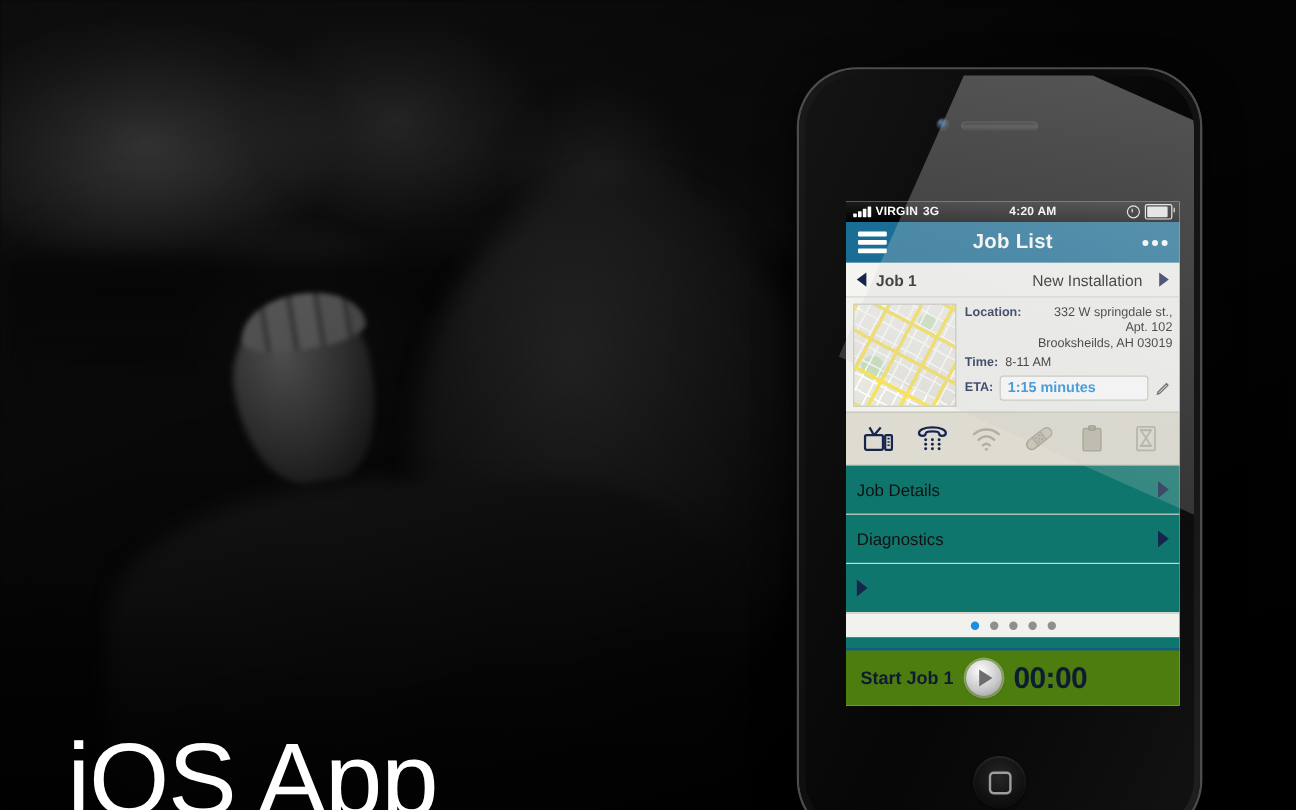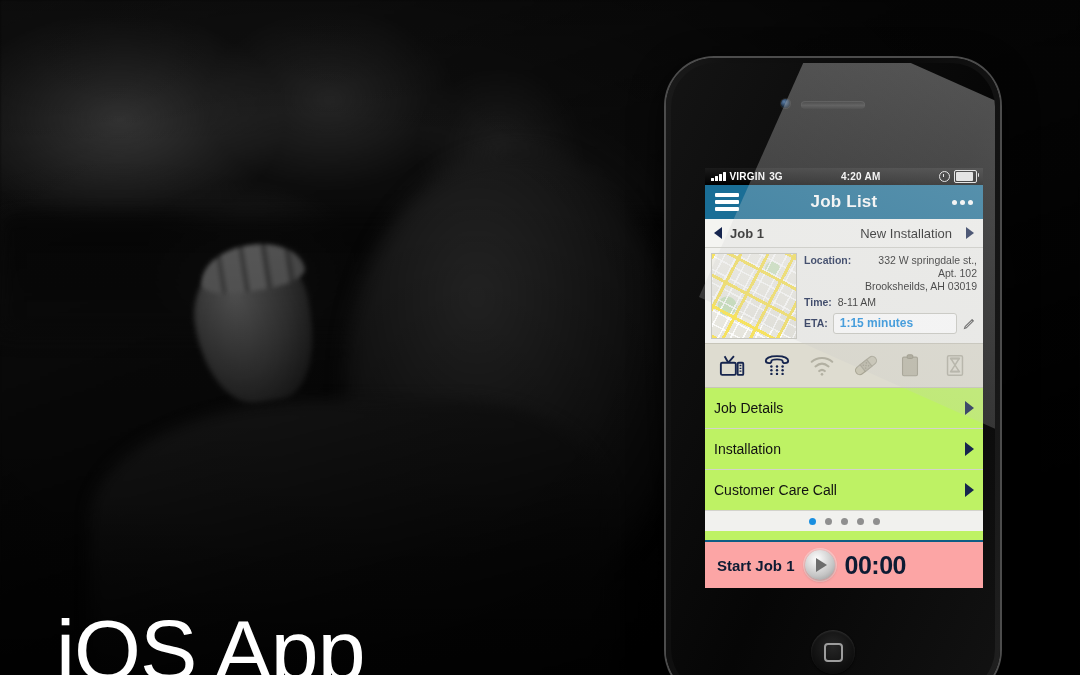--- a/index.html
+++ b/index.html
@@ -342,21 +342,21 @@
     height: 43px;
     display: flex;
     align-items: center;
     justify-content: space-around;
     padding: 0 6px;
     flex: 0 0 auto;
   }
   .tbicon { width: 30px; height: 28px; cursor: pointer; display: flex; align-items: center; justify-content: center; }
 
   
-  .menu-list { background: #bef264; flex: 1 1 auto; }
+  .menu-list { background: #0f766e; flex: 1 1 auto; }
   .menu-row {
     height: 40px;
     display: flex;
     align-items: center;
     padding: 0 9px;
     border-bottom: 1px solid #d3d3cc;
     cursor: pointer;
   }
   .menu-row:last-of-type { border-bottom: 1px solid #d3d3cc; }
   .menu-label { flex: 1; font-size: 14px; color: #111; }
@@ -373,21 +373,21 @@
     justify-content: center;
     gap: 9px;
     background: #f1f1ee;
   }
   .dots i { width: 7px; height: 7px; border-radius: 50%; background: #8f8f8f; display: block; cursor: pointer; }
   .dots i.on { background: #1a8fe0; }
 
   
   .actionbar {
     height: 46px;
-    background: #fca5a5;
+    background: #4d7c0f;
     border-top: 2px solid #0e5d85;
     display: flex;
     align-items: center;
     padding: 0 12px;
     flex: 0 0 auto;
     gap: 10px;
   }
   .start-label { font-size: 15px; font-weight: bold; color: #0d1b33; white-space: nowrap; }
   .play-btn {
     width: 30px; height: 30px;
@@ -561,25 +561,24 @@
             </svg>
           </span>
         </div>
 
         <div class="menu-list">
           <div class="menu-row">
             <span class="menu-label">Job Details</span>
             <span class="menu-chev"></span>
           </div>
           <div class="menu-row">
-            <span class="menu-label">Installation</span>
+            <span class="menu-label">Diagnostics</span>
             <span class="menu-chev"></span>
           </div>
           <div class="menu-row">
-            <span class="menu-label">Customer Care Call</span>
             <span class="menu-chev"></span>
           </div>
           <div class="dots">
             <i class="on"></i>
             <i></i>
             <i></i>
             <i></i>
             <i></i>
           </div>
         </div>

